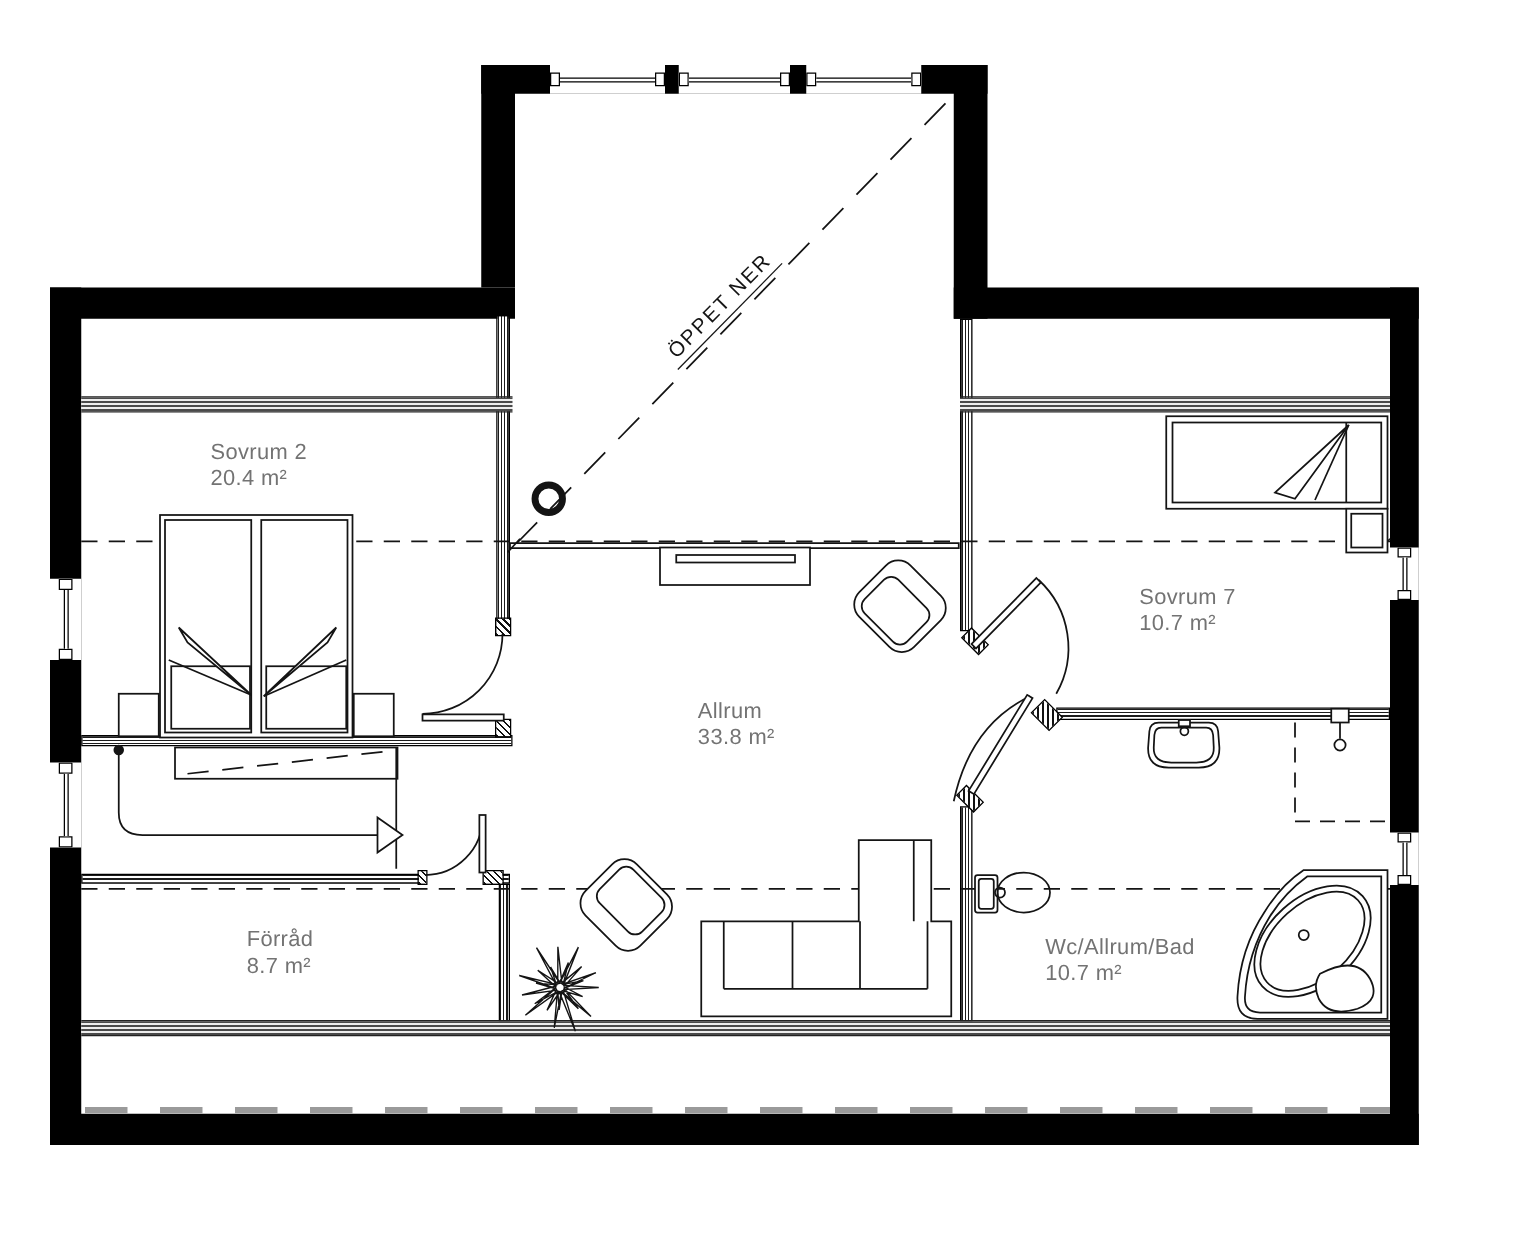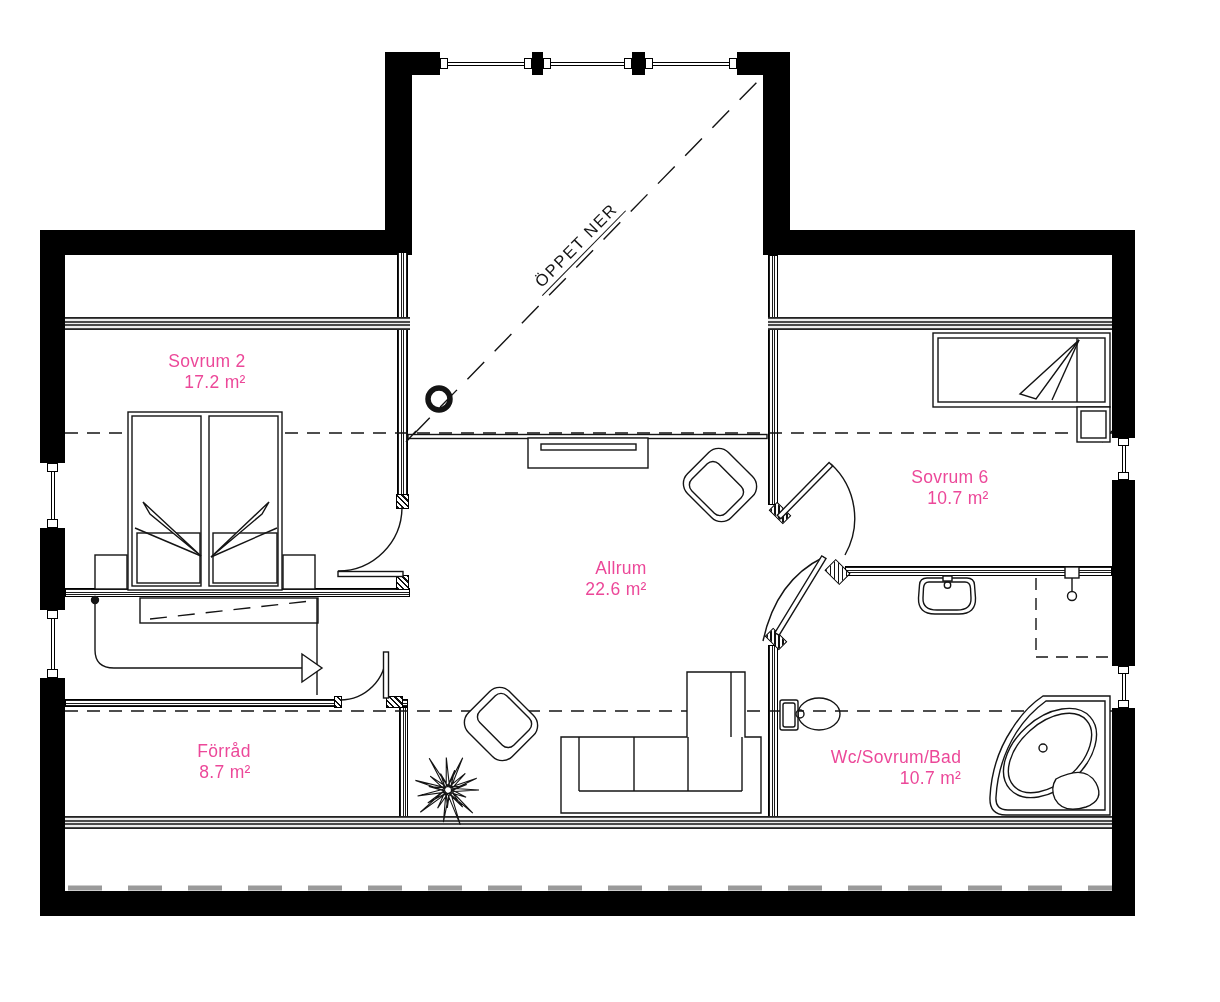--- a/index.html
+++ b/index.html
@@ -16,22 +16,22 @@
          background:repeating-linear-gradient(180deg,#4a4a4a 0 1.4px,#ededed 1.4px 3.2px);}
   
   .jamb{position:absolute;box-sizing:border-box;border:1px solid #000;
         background:repeating-linear-gradient(45deg,#111 0 1.5px,#fff 1.5px 4px);}
   
   .win{position:absolute;background:#fff;}
   .win .blk{position:absolute;background:#fff;border:1.2px solid #000;box-sizing:border-box;}
   .win .glass{position:absolute;background:#fff;border-left:1.2px solid #000;border-right:1.2px solid #000;box-sizing:border-box;}
   .win .glassh{position:absolute;background:#fff;border-top:1.2px solid #000;border-bottom:1.2px solid #000;box-sizing:border-box;}
   
-  .room-label{position:absolute;transform:translate(-50%,-50%);text-align:right;white-space:nowrap;
-              font-size:17.5px;line-height:21px;letter-spacing:.3px;color:#ec4899;}
+  .room-label{position:absolute;transform:translate(-50%,-50%);text-align:left;white-space:nowrap;
+              font-size:17.5px;line-height:21px;letter-spacing:.3px;color:#737373;}
   .open-label{position:absolute;transform:translate(-50%,-50%) rotate(-45.5deg);white-space:nowrap;
               font-size:16.5px;letter-spacing:1.6px;color:#141414;background:#fff;
               padding:0 5px 1px 5px;border-bottom:1.4px solid #141414;}
   svg{position:absolute;left:0;top:0;}
 </style>
 </head>
 <body>
 
 <div id="plan">
 
@@ -234,34 +234,34 @@
           <ellipse cx="1050" cy="753" rx="49" ry="30"></ellipse>
         </g>
         <path d="M 1056 779 Q 1085 764 1096 783 Q 1105 800 1086 807 Q 1063 814 1055 799 Q 1050 788 1056 779 Z" fill="#fff"></path>
         <circle cx="1043" cy="748" r="4"></circle>
       </g>
     </g>
   </svg>
 
   <div class="room-label" style="left:207px;top:372px">
     <div>Sovrum 2</div>
-    <div>17.2 m²</div>
+    <div>20.4 m²</div>
   </div>
   <div class="room-label" style="left:950px;top:488px">
-    <div>Sovrum 6</div>
+    <div>Sovrum 7</div>
     <div>10.7 m²</div>
   </div>
-  <div class="room-label" style="left:616px;top:579px">
+  <div class="room-label" style="left:589px;top:579px">
     <div>Allrum</div>
-    <div>22.6 m²</div>
+    <div>33.8 m²</div>
   </div>
   <div class="room-label" style="left:224px;top:762px">
     <div>Förråd</div>
     <div>8.7 m²</div>
   </div>
   <div class="room-label" style="left:896px;top:768px">
-    <div>Wc/Sovrum/Bad</div>
+    <div>Wc/Allrum/Bad</div>
     <div>10.7 m²</div>
   </div>
 
   <div class="open-label" style="left:577px;top:246px">ÖPPET NER</div>
 
 </div>
 
 </body></html>

